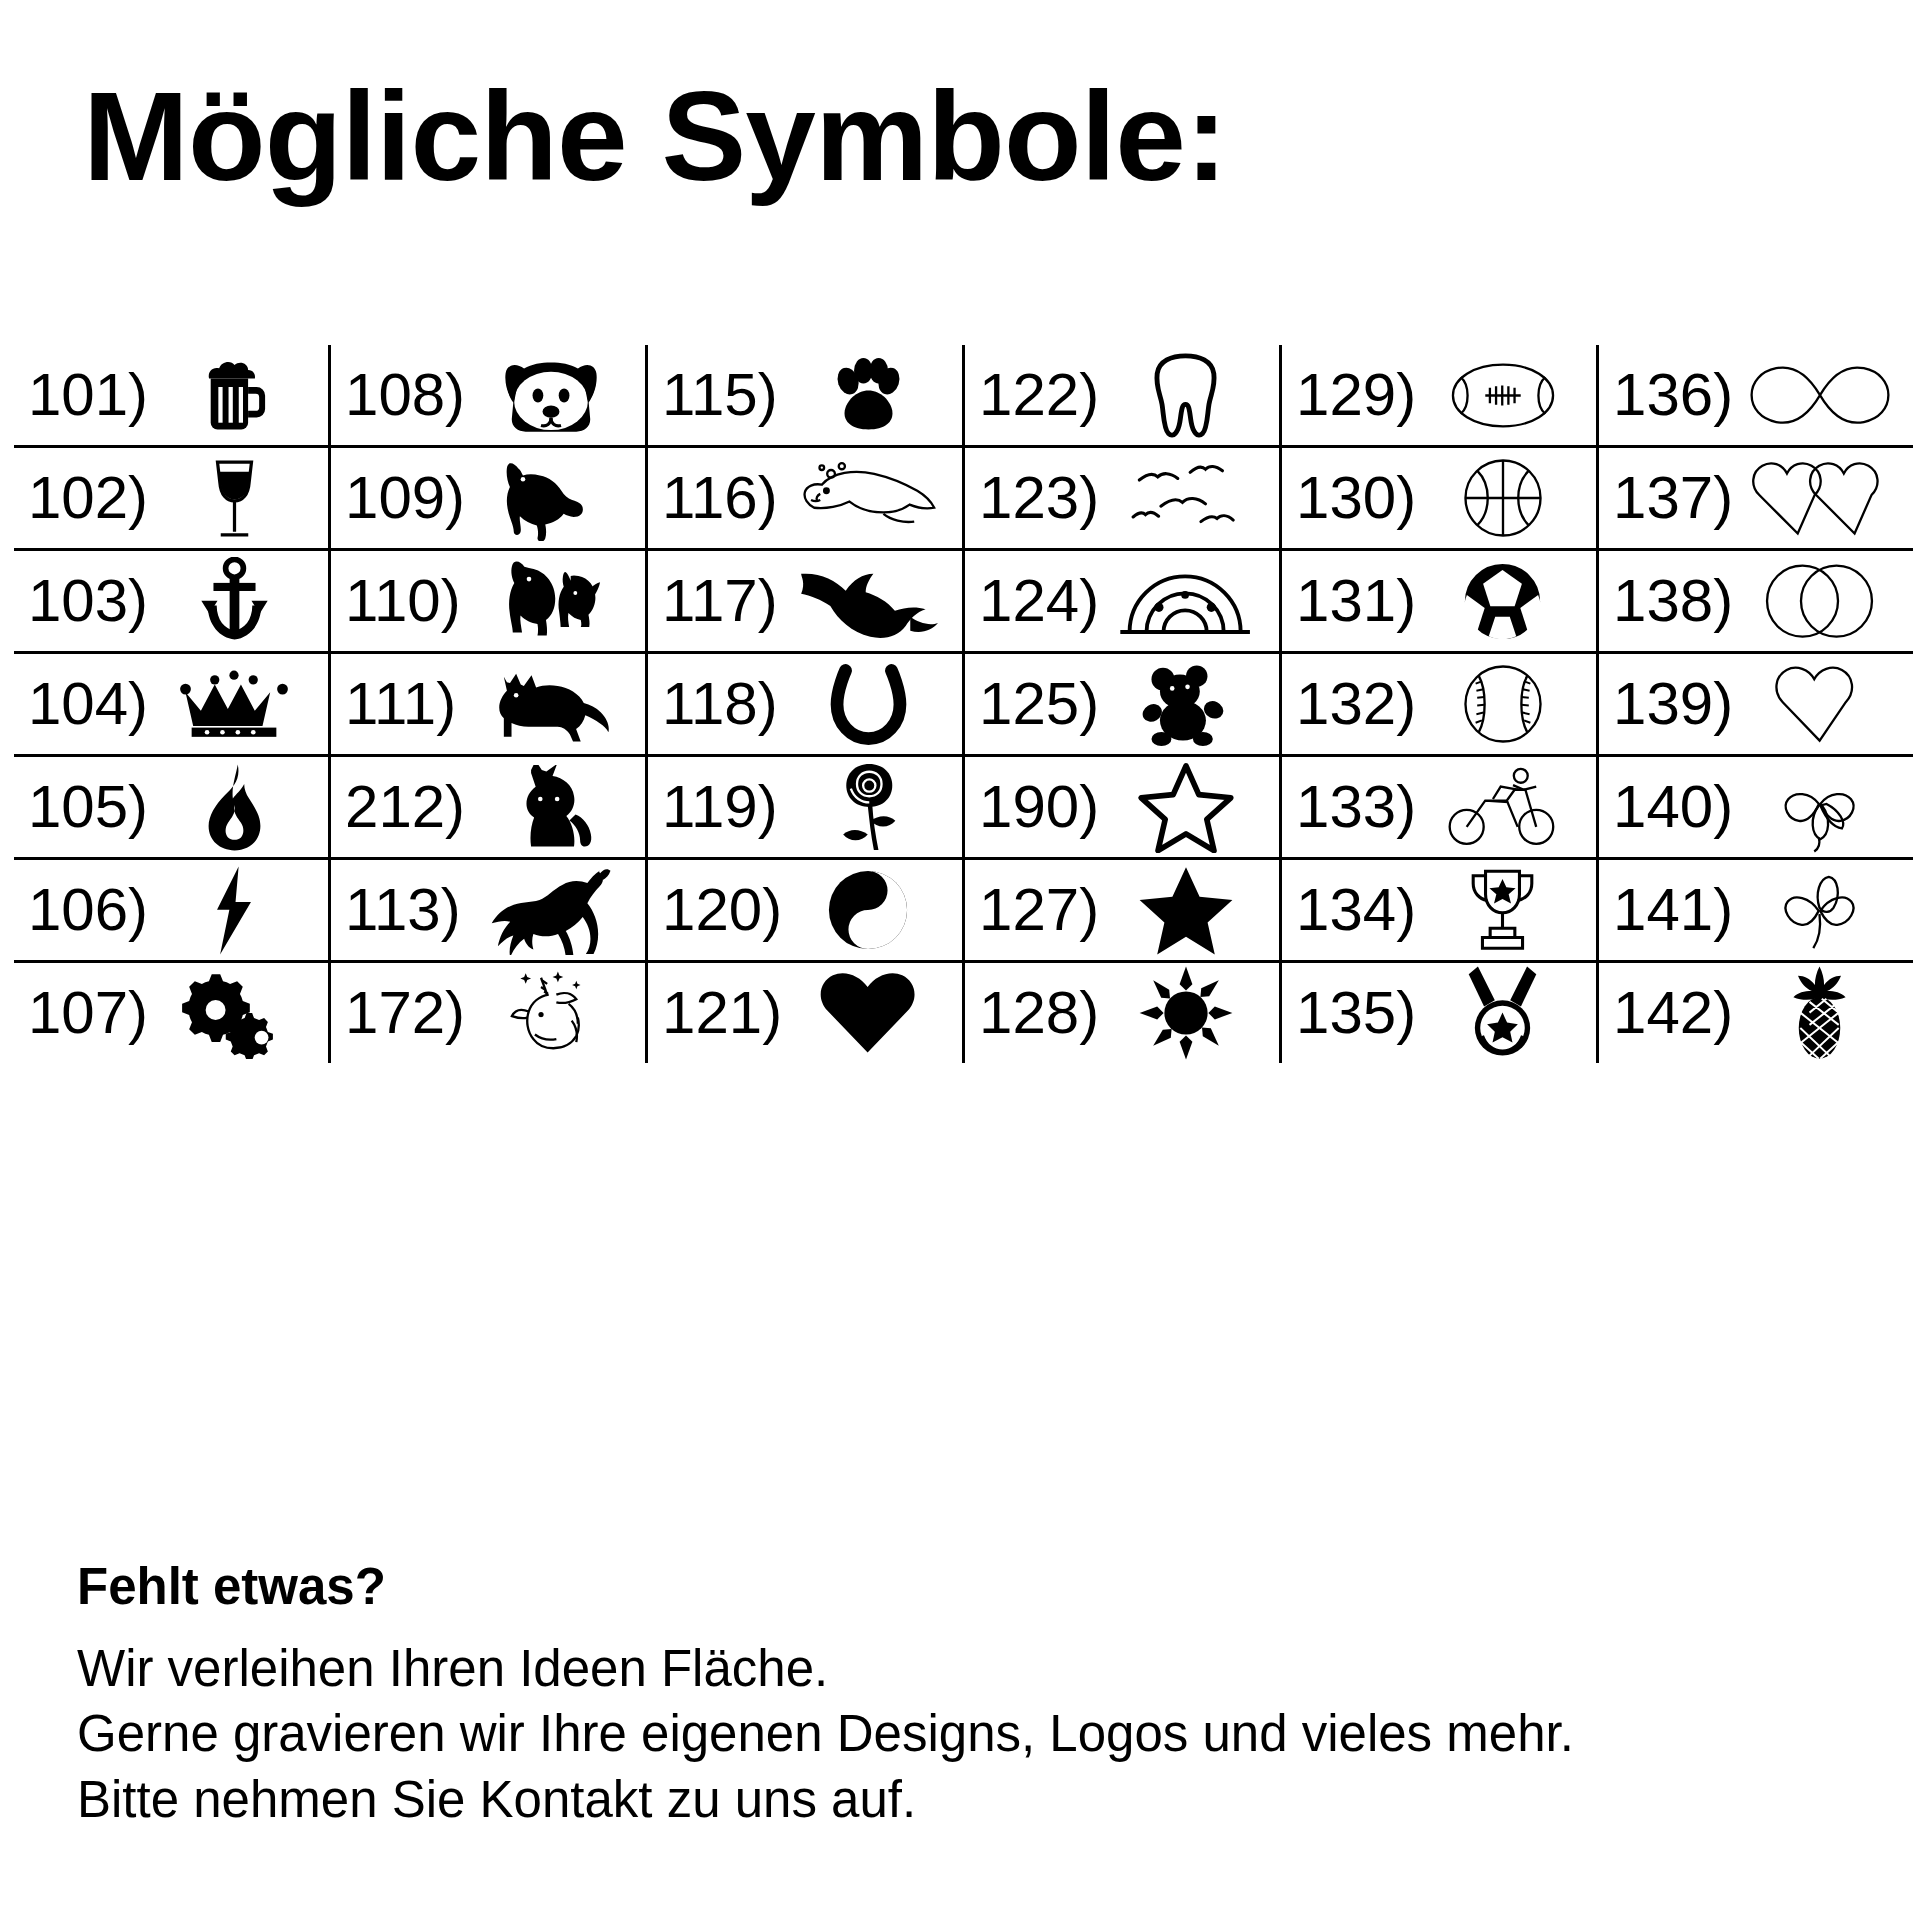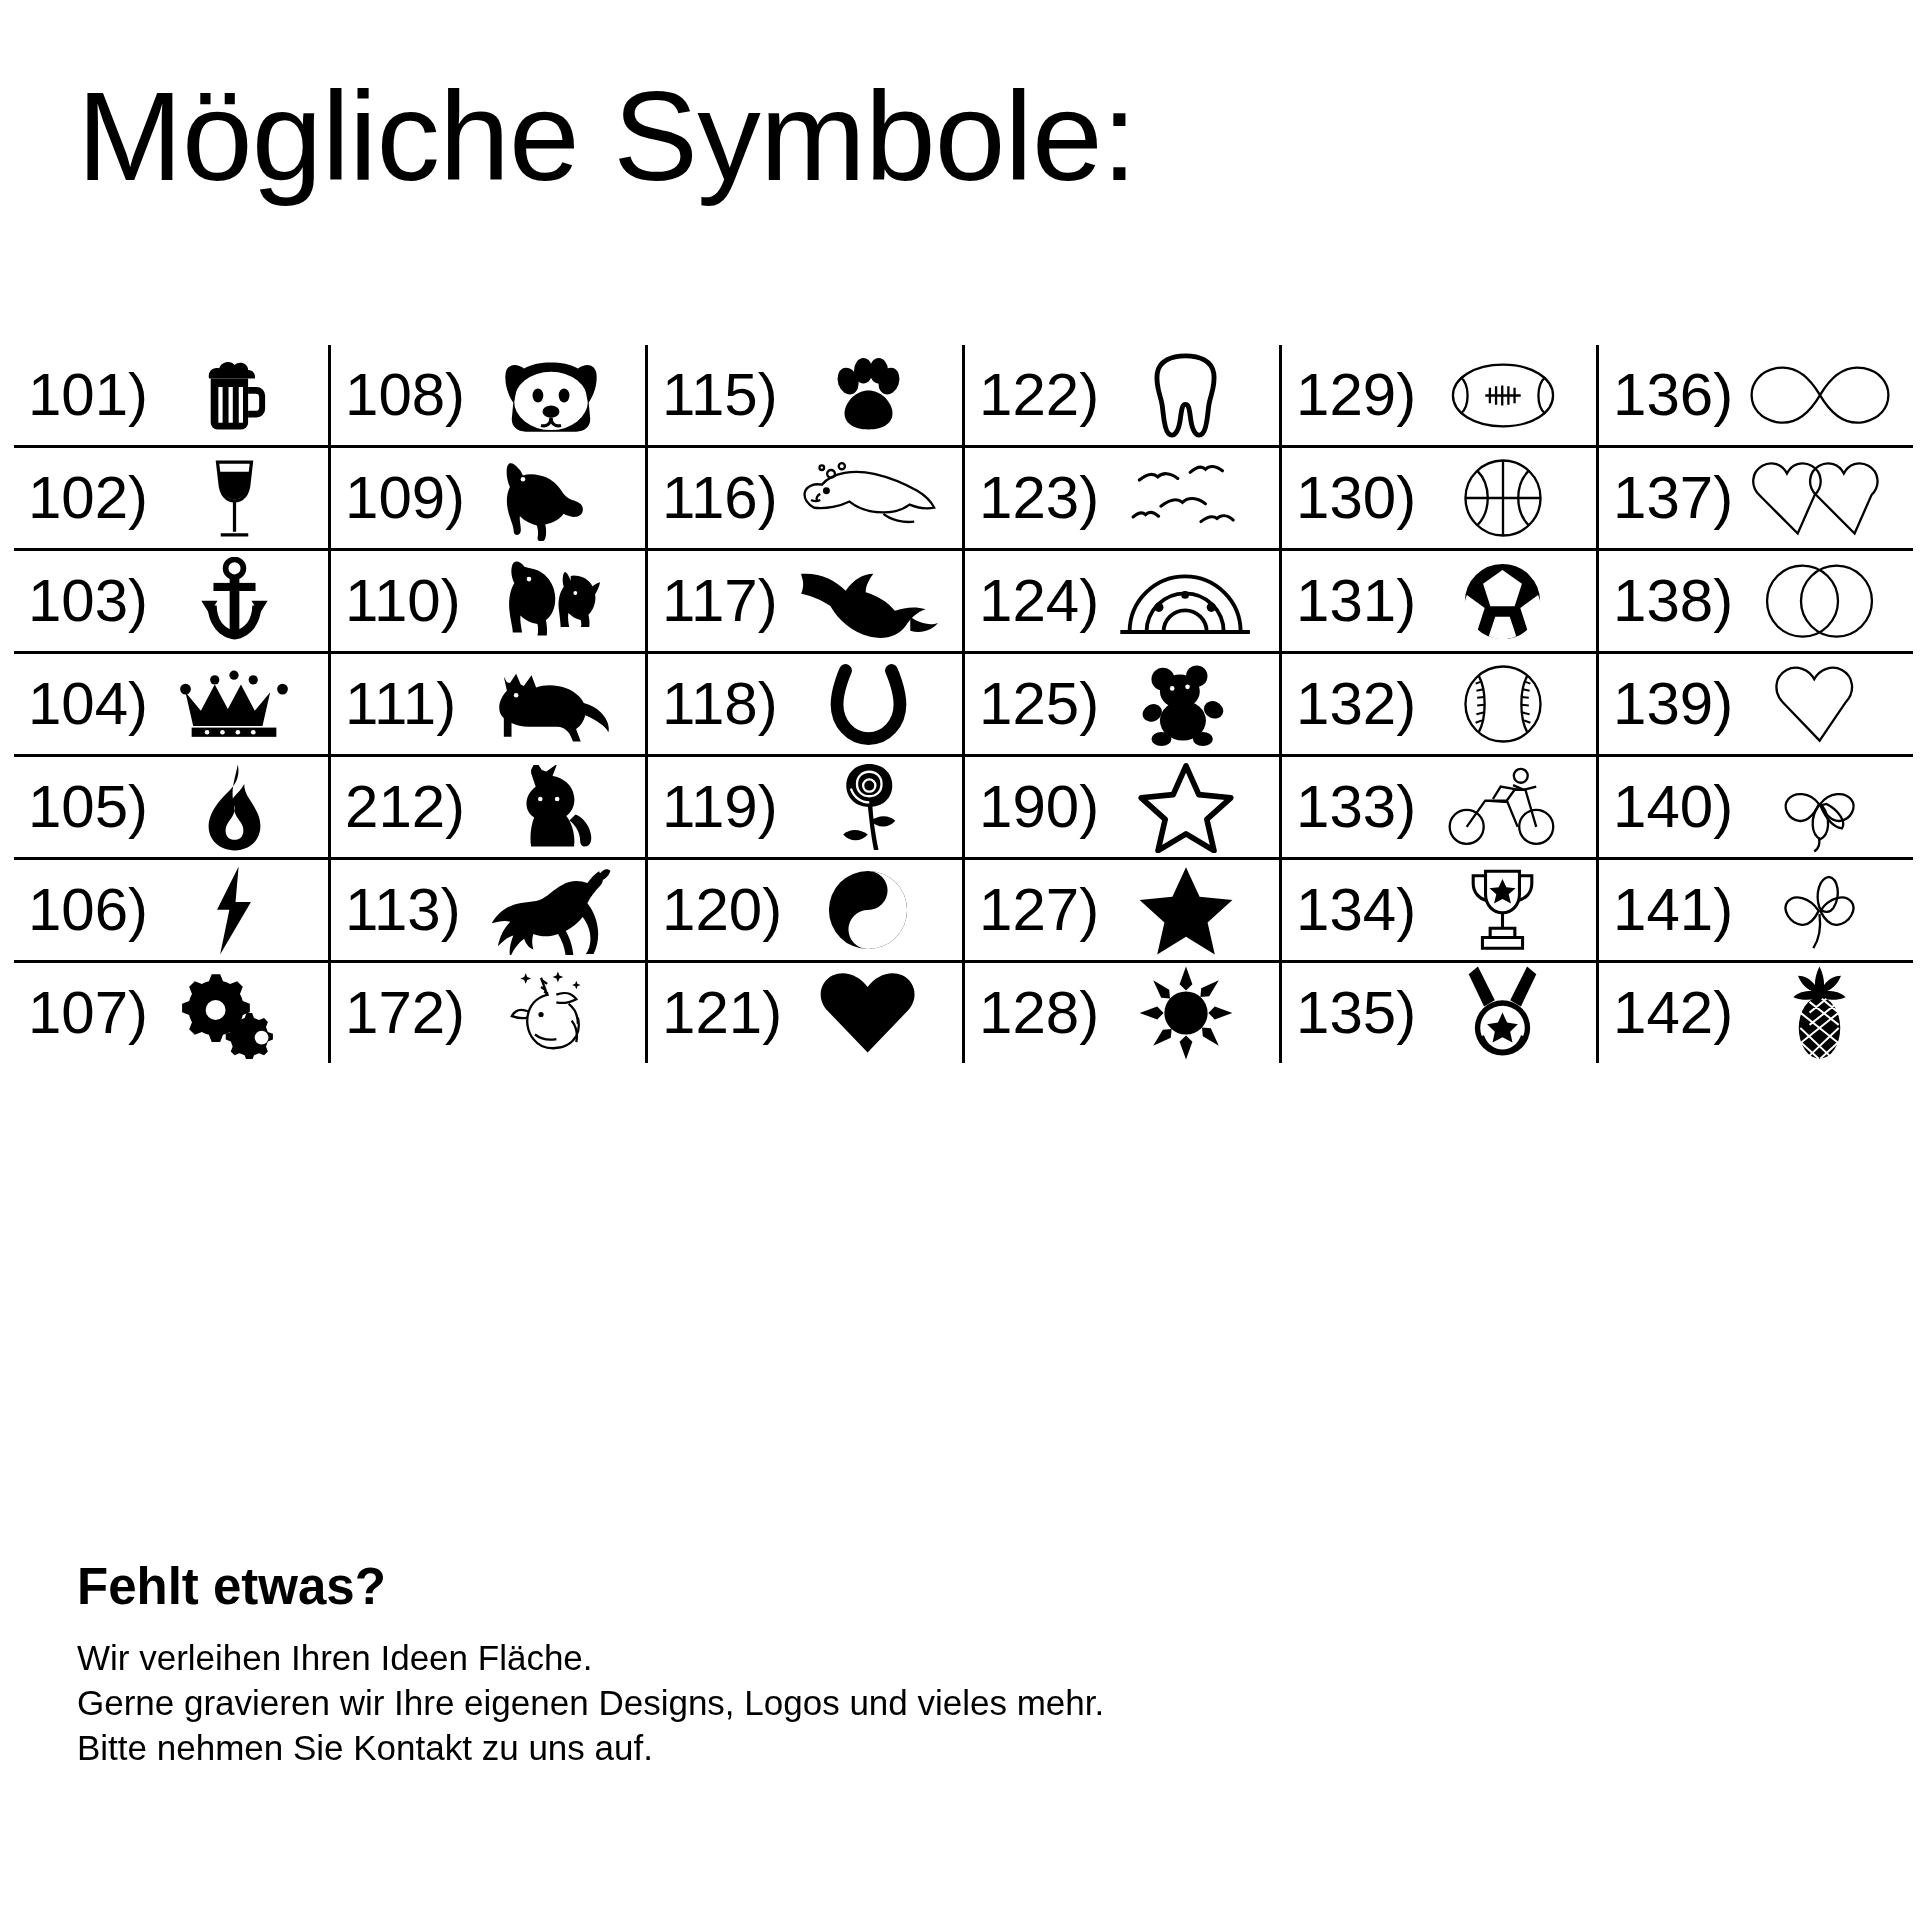--- a/index.html
+++ b/index.html
@@ -16,25 +16,25 @@
   }
   .page {
     position: relative;
     width: 1926px;
     height: 1926px;
     box-sizing: border-box;
     padding: 0;
   }
   .title {
     position: absolute;
-    left: 77px;
+    left: 83px;
     top: 73px;
     font-size: 127px;
     line-height: 1.0;
-    font-weight: 400;
+    font-weight: 700;
     letter-spacing: -0.8px;
     white-space: nowrap;
   }
   .symbol-table {
     position: absolute;
     left: 14px;
     top: 345px;
     width: 1899px;
     border-collapse: collapse;
     table-layout: fixed;
@@ -88,21 +88,21 @@
     top: 1557px;
     width: 1788px;
   }
   .footer .q {
     font-size: 51px;
     font-weight: 700;
     margin-bottom: 20px;
     letter-spacing: 0px;
   }
   .footer .line {
-    font-size: 35px;
+    font-size: 51px;
     line-height: 1.28;
     font-weight: 400;
     white-space: nowrap;
   }
 </style>
 </head>
 <body>
 
 <div class="page">
 

